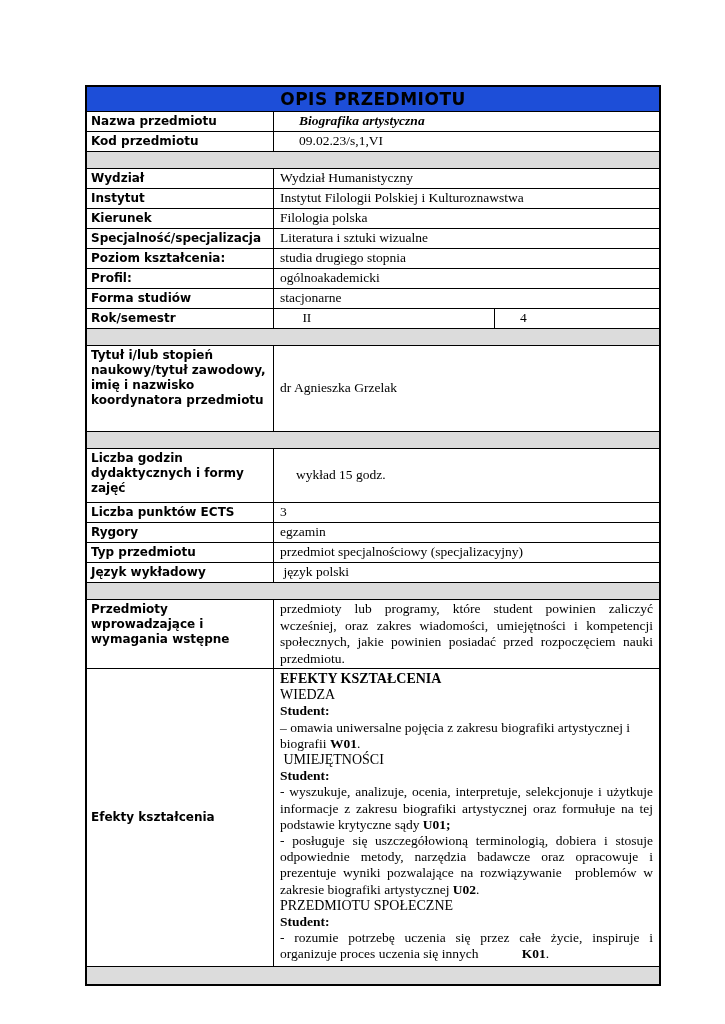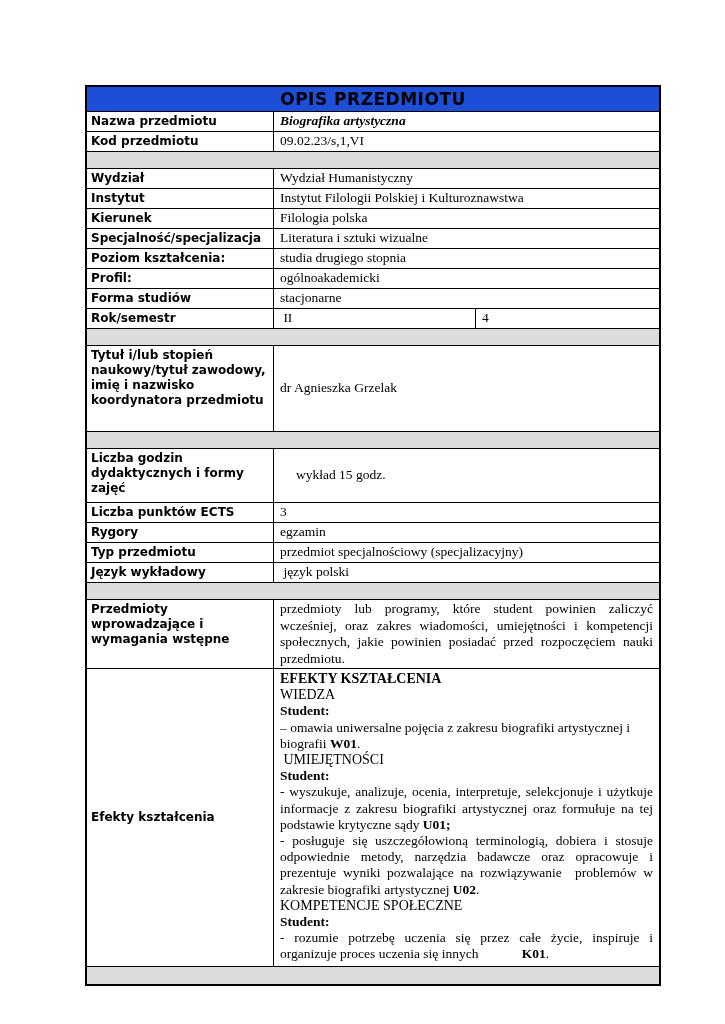--- a/index.html
+++ b/index.html
@@ -26,21 +26,21 @@
     padding:2px 2px 2px 4px;border-right:1px solid #000;
   }
   .value{
     font-family:"Liberation Serif",serif;font-size:13.5px;line-height:16.5px;
     padding:1px 6px 1px 6px;white-space:pre-wrap;
   }
   .mid{border-right:1px solid #000;}
   .v-center{display:flex;flex-direction:column;justify-content:center;}
   .bold-italic{font-weight:bold;font-style:italic;}
   .justify{text-align:justify;}
-  .minh20{min-height:20px;}
+  .minh20{min-height:20px;gap:19px;}
   .minh19{min-height:19px;}
   .minh86{min-height:86px;}
   .minh54{min-height:54px;gap:16px;}
   .rt{padding:2px 6px 3px 6px;}
   .rt-line{font-family:"Liberation Serif",serif;font-size:13.5px;line-height:16.2px;white-space:pre-wrap;}
   .rt-line.justify{text-align:justify;}
   .bigcaps{font-size:14px;}
 </style>
 </head>
 <body>
@@ -138,21 +138,21 @@
       <div class="cell label v-center">Efekty kształcenia</div>
       <div class="cell rt">
           <div class="rt-line bigcaps"><span style="font-weight: bold;">EFEKTY KSZTAŁCENIA</span></div>
           <div class="rt-line bigcaps"><span>WIEDZA</span></div>
           <div class="rt-line"><span style="font-weight: bold;">Student:</span></div>
           <div class="rt-line"><span>– omawia uniwersalne pojęcia z zakresu biografiki artystycznej i biografii </span><span style="font-weight: bold;">W01</span><span>.</span></div>
           <div class="rt-line bigcaps"><span> UMIEJĘTNOŚCI</span></div>
           <div class="rt-line"><span style="font-weight: bold;">Student:</span></div>
           <div class="rt-line justify"><span>- wyszukuje, analizuje, ocenia, interpretuje, selekcjonuje i użytkuje informacje z zakresu biografiki artystycznej oraz formułuje na tej podstawie krytyczne sądy </span><span style="font-weight: bold;">U01;</span></div>
           <div class="rt-line justify"><span>- posługuje się uszczegółowioną terminologią, dobiera i stosuje odpowiednie metody, narzędzia badawcze oraz opracowuje i prezentuje wyniki pozwalające na rozwiązywanie  problemów w zakresie biografiki artystycznej </span><span style="font-weight: bold;">U02</span><span>.</span></div>
-          <div class="rt-line bigcaps"><span>KOMPETENCJE SPOŁECZNE</span></div>
+          <div class="rt-line bigcaps"><span>PRZEDMIOTU SPOŁECZNE</span></div>
           <div class="rt-line"><span style="font-weight: bold;">Student:</span></div>
           <div class="rt-line justify"><span>- rozumie potrzebę uczenia się przez całe życie, inspiruje i organizuje proces uczenia się innych </span><span style="font-weight: bold; margin-left: 40px;">K01</span><span>.</span></div>
         </div>
     </div>
 
     <div class="row sep"></div>
 
   </div>
 </div>
 

